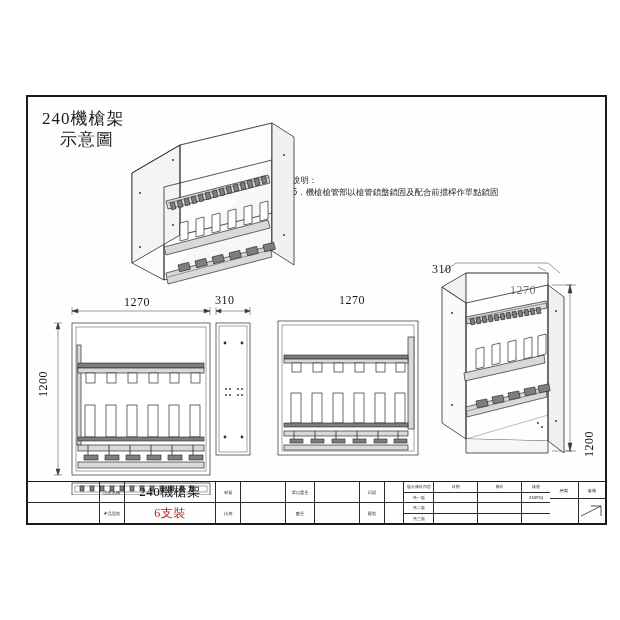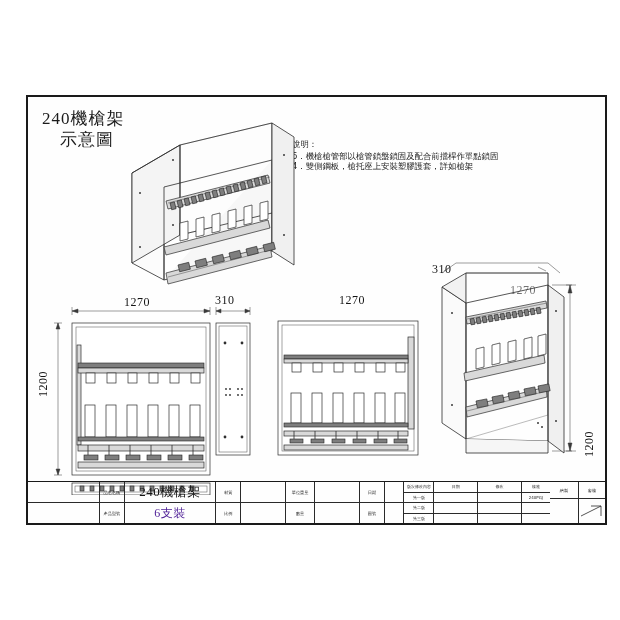--- a/index.html
+++ b/index.html
@@ -35,21 +35,21 @@
   }
   
   .notes{
     position:absolute; left:264px; top:42px;
     color:#222;
     font-size:8.4px;
     line-height:10.6px;
     font-family:"DejaVu Sans", sans-serif;
     white-space:nowrap;
   }
-  .notes .nhead{margin-bottom:1px;}
+  .notes .nhead{margin-bottom:1px;margin-top:36px;}
   .notes .nrow{margin:0;}
   
   .dimtxt{
     position:absolute;
     font-family:"Liberation Serif", serif;
     font-size:12px;
     color:#151515;
     letter-spacing:0.5px;
     white-space:nowrap;
   }
@@ -95,21 +95,21 @@
   .tt-sub:last-child{border-bottom:none;}
   .tt-name{
     font-family:"Liberation Serif", serif;
     font-size:13px;
     color:#141414;
     letter-spacing:0.5px;
   }
   .tt-name-sub{
     font-family:"Liberation Serif", serif;
     font-size:12px;
-    color:#4c1d95;
+    color:#b91c1c;
     letter-spacing:0.5px;
   }
   .rev-col{
     display:flex;flex-direction:column;
     box-sizing:border-box;
   }
   .rev-row{
     flex:1;display:flex;
     border-bottom:0.7px solid #2a2a2a;
     box-sizing:border-box;
@@ -129,21 +129,20 @@
 <div id="sheet">
 
   <div class="title-block-head">
     <div class="title-line1">240機槍架</div>
     <div class="title-line2">示意圖</div>
   </div>
 
   <div class="notes">
     <div class="nhead">說明：</div>
     <div class="nrow">6．機槍槍管部以槍管鎖盤鎖固及配合前擋桿作單點鎖固</div>
-    <div class="nrow">4．雙側鋼板，槍托座上安裝塑膠護套，詳如槍架</div>
   </div>
 
   <svg style="position:absolute;left:90px;top:18px;" width="190" height="175" viewBox="0 0 190 175">
 
     <g class="ln">
       <path d="M14,58 L14,148 L46,165 L46,72 Z" fill="#fcfcfc"></path>
       <path d="M14,58 L62,30 L62,120 L14,148 Z" fill="#f4f4f4"></path>
       <path d="M62,30 L154,8 L154,98 L62,120 Z" fill="#fdfdfd" opacity="0.25"></path>
       <path d="M46,72 L154,45"></path>
       <path d="M154,45 L154,136 L46,165" fill="#f7f7f7"></path>

